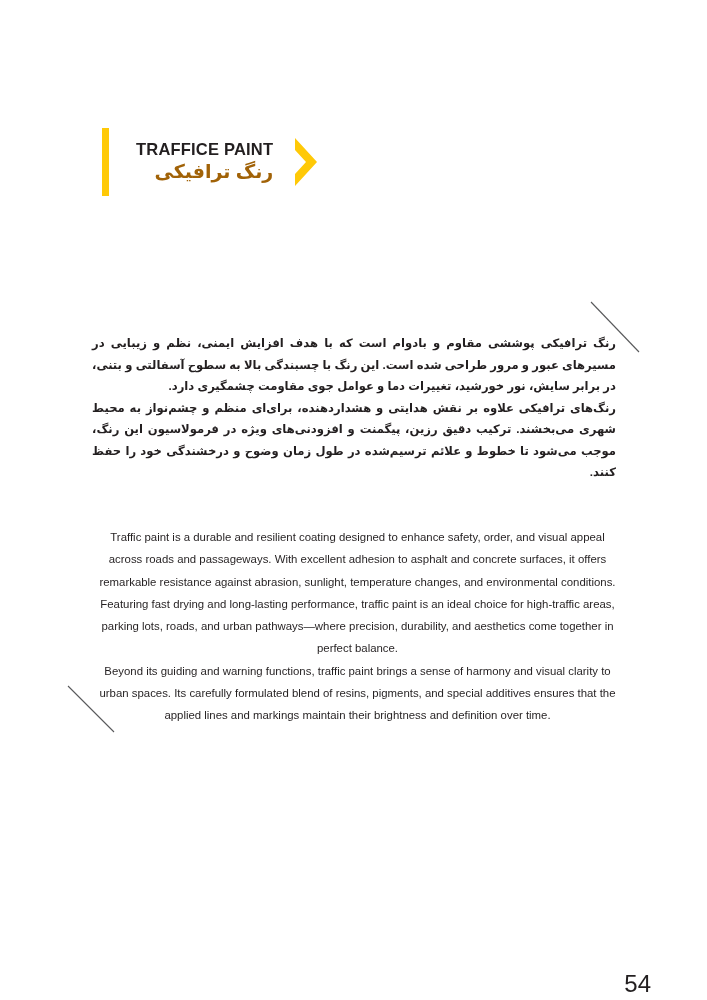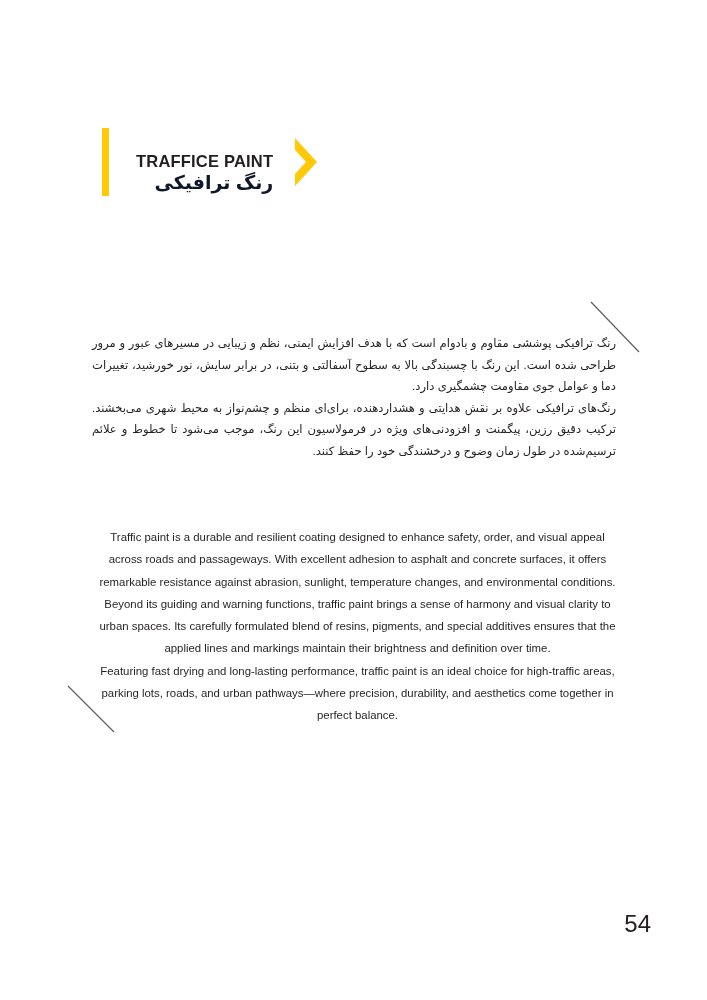--- a/index.html
+++ b/index.html
@@ -24,21 +24,21 @@
     height: 1000px;
   }
 
   
   .header {
     position: absolute;
     left: 102px;
     top: 128px;
     display: flex;
     flex-direction: row;
-    align-items: flex-end;
+    align-items: center;
   }
   .accent-bar {
     width: 7px;
     height: 68px;
     background: #FFC907;
     flex: 0 0 auto;
   }
   .header-titles {
     margin-left: 27px;
     display: flex;
@@ -49,21 +49,21 @@
     font-size: 16.5px;
     font-weight: bold;
     letter-spacing: 0.2px;
     color: #231f20;
     line-height: 1.25;
     white-space: nowrap;
   }
   .title-fa {
     font-size: 19px;
     font-weight: bold;
-    color: #0f172a;
+    color: #a16207;
     direction: rtl;
     line-height: 1.3;
     white-space: nowrap;
     letter-spacing: 1px;
   }
   .chevron {
     margin-left: 18px;
     align-self: center;
     width: 30px;
     height: 52px;
@@ -83,41 +83,41 @@
     position: absolute;
     left: 92px;
     top: 332px;
     width: 524px;
     direction: rtl;
     text-align: justify;
     font-size: 11.6px;
     line-height: 21.5px;
     color: #231f20;
   }
-  .fa-block p { margin: 0; }
+  .fa-block p { margin: 0; font-weight: bold; }
 
   
   .en-block {
     position: absolute;
     left: 97px;
     top: 526px;
     width: 521px;
     direction: ltr;
     text-align: center;
     font-size: 11.4px;
     line-height: 22.3px;
     color: #231f20;
   }
   .en-block p { margin: 0; }
 
   
   .page-number {
     position: absolute;
     right: 56px;
-    top: 912px;
+    top: 972px;
     font-size: 24px;
     color: #231f20;
     line-height: 1;
   }
 </style>
 </head>
 <body>
 
 <div class="page">
 
@@ -136,22 +136,22 @@
     <line x1="6" y1="6" x2="54" y2="56" stroke="#58595b" stroke-width="1.1"></line>
   </svg>
 
   <div class="fa-block">
     <p>رنگ ترافیکی پوششی مقاوم و بادوام است که با هدف افزایش ایمنی، نظم و زیبایی در مسیرهای عبور و مرور طراحی شده است. این رنگ با چسبندگی بالا به سطوح آسفالتی و بتنی، در برابر سایش، نور خورشید، تغییرات دما و عوامل جوی مقاومت چشمگیری دارد.</p>
     <p>رنگ‌های ترافیکی علاوه بر نقش هدایتی و هشداردهنده، برای‌ای منظم و چشم‌نواز به محیط شهری می‌بخشند. ترکیب دقیق رزین، پیگمنت و افزودنی‌های ویژه در فرمولاسیون این رنگ، موجب می‌شود تا خطوط و علائم ترسیم‌شده در طول زمان وضوح و درخشندگی خود را حفظ کنند.</p>
   </div>
 
   <div class="en-block">
     <p>Traffic paint is a durable and resilient coating designed to enhance safety, order, and visual appeal across roads and passageways. With excellent adhesion to asphalt and concrete surfaces, it offers remarkable resistance against abrasion, sunlight, temperature changes, and environmental conditions.</p>
+    <p>Featuring fast drying and long-lasting performance, traffic paint is an ideal choice for high-traffic areas, parking lots, roads, and urban pathways—where precision, durability, and aesthetics come together in perfect balance.</p>
     <p>Beyond its guiding and warning functions, traffic paint brings a sense of harmony and visual clarity to urban spaces. Its carefully formulated blend of resins, pigments, and special additives ensures that the applied lines and markings maintain their brightness and definition over time.</p>
-    <p>Featuring fast drying and long-lasting performance, traffic paint is an ideal choice for high-traffic areas, parking lots, roads, and urban pathways—where precision, durability, and aesthetics come together in perfect balance.</p>
   </div>
 
   <svg class="deco deco-bl" viewBox="0 0 60 60" xmlns="http://www.w3.org/2000/svg" aria-hidden="true">
     <line x1="6" y1="6" x2="52" y2="52" stroke="#58595b" stroke-width="1.1"></line>
   </svg>
 
   <div class="page-number">54</div>
 
 </div>
 

